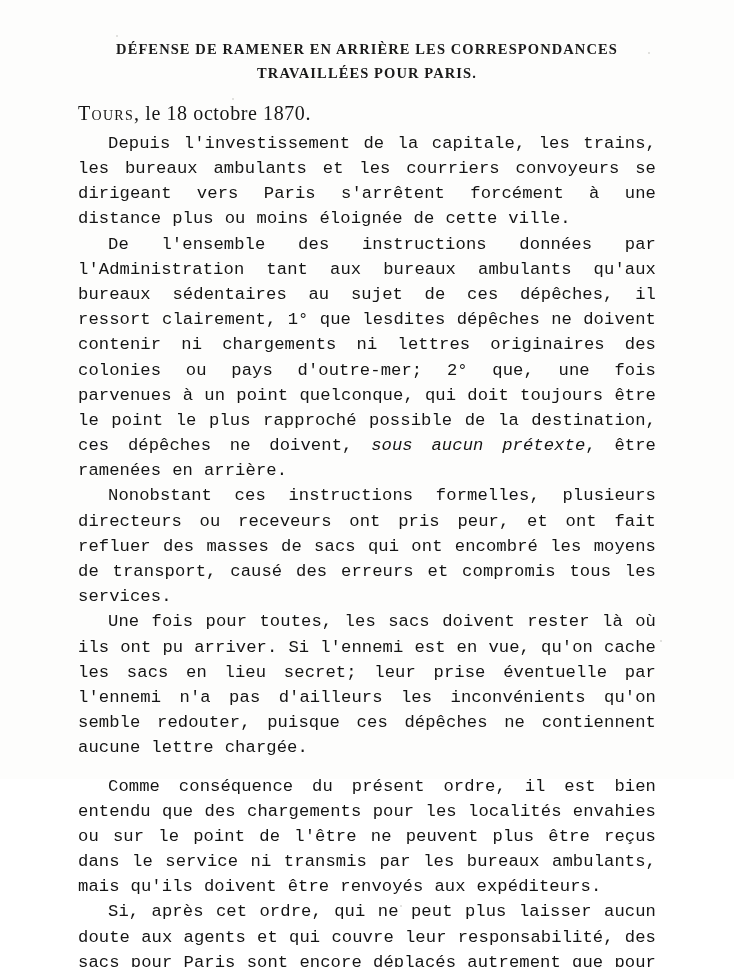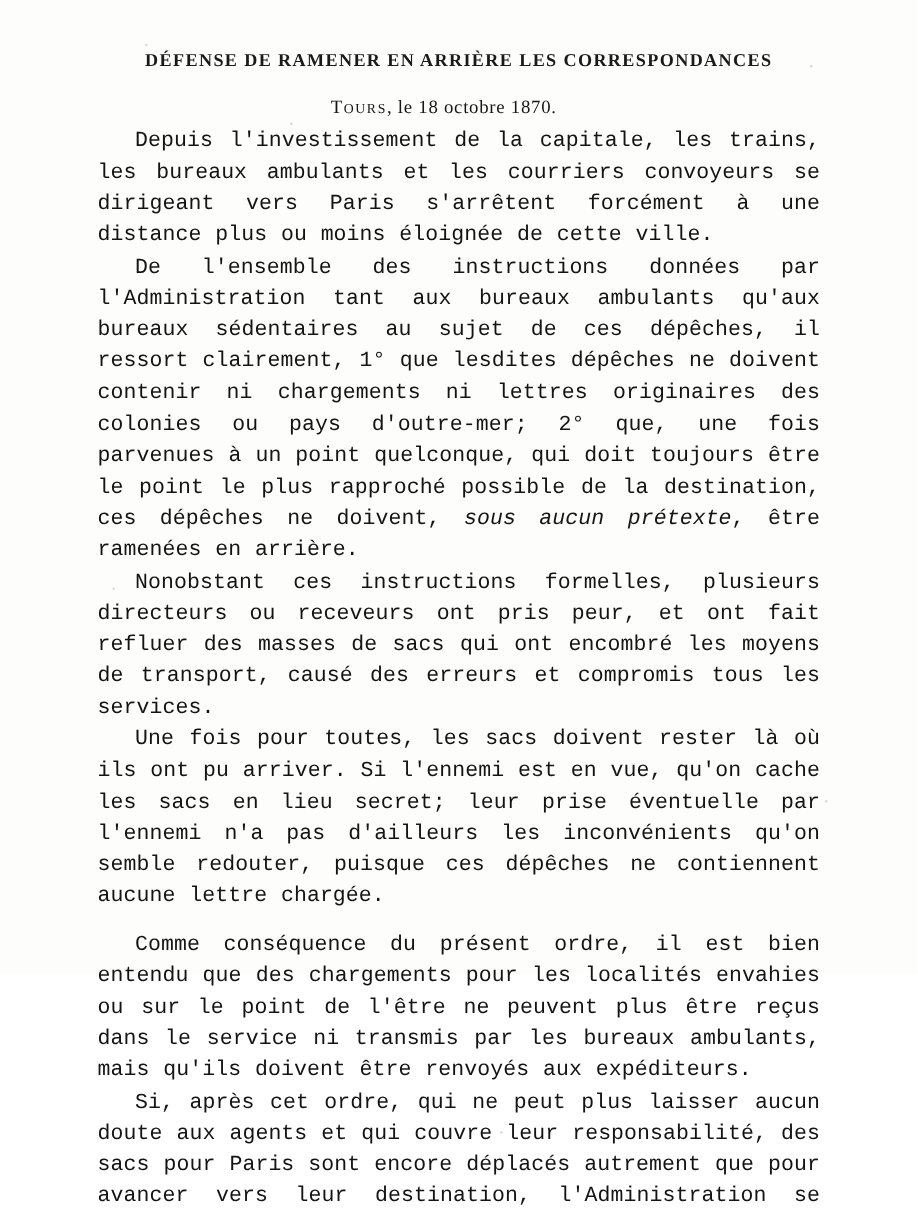--- a/index.html
+++ b/index.html
@@ -36,22 +36,22 @@
     text-transform: uppercase;
     line-height: 1.65;
     font-weight: 600;
     color: #1a1a1a;
     margin-bottom: 4px;
   }
   .title .line2 {
     display: block;
   }
   .dateline {
-    text-align: center;
-    font-size: 15px;
+    text-align: left;
+    font-size: 20px;
     letter-spacing: 0.6px;
     margin-top: 16px;
     margin-bottom: 6px;
     padding-right: 24px;
     color: #161616;
   }
   .dateline .place {
     font-variant: small-caps;
     letter-spacing: 1.3px;
   }
@@ -92,20 +92,21 @@
   }
 </style>
 </head>
 <body>
 
 <div class="page">
   <div class="doc">
 
     <div class="title">
       <span>Défense de ramener en arrière les correspondances</span>
+      <span class="line2">travaillées pour Paris.</span>
     </div>
 
     <div class="dateline">
       <span class="place">Tours</span><span>, le 18 octobre 1870.</span>
     </div>
 
     <p class="para">Depuis l'investissement de la capitale, les trains, les bureaux ambulants et les courriers convoyeurs se dirigeant vers Paris s'arrêtent forcément à une distance plus ou moins éloignée de cette ville.</p>
 
     <p class="para"><span>De l'ensemble des instructions données par l'Administration tant aux bureaux ambulants qu'aux bureaux sédentaires au sujet de ces dépêches, il ressort clairement, 1° que lesdites dépêches ne doivent contenir ni chargements ni lettres originaires des colonies ou pays d'outre-mer; 2° que, une fois parvenues à un point quelconque, qui doit toujours être le point le plus rapproché possible de la destination, ces dépêches ne doivent, </span><span class="it">sous aucun prétexte</span><span>, être ramenées en arrière.</span></p>
 

